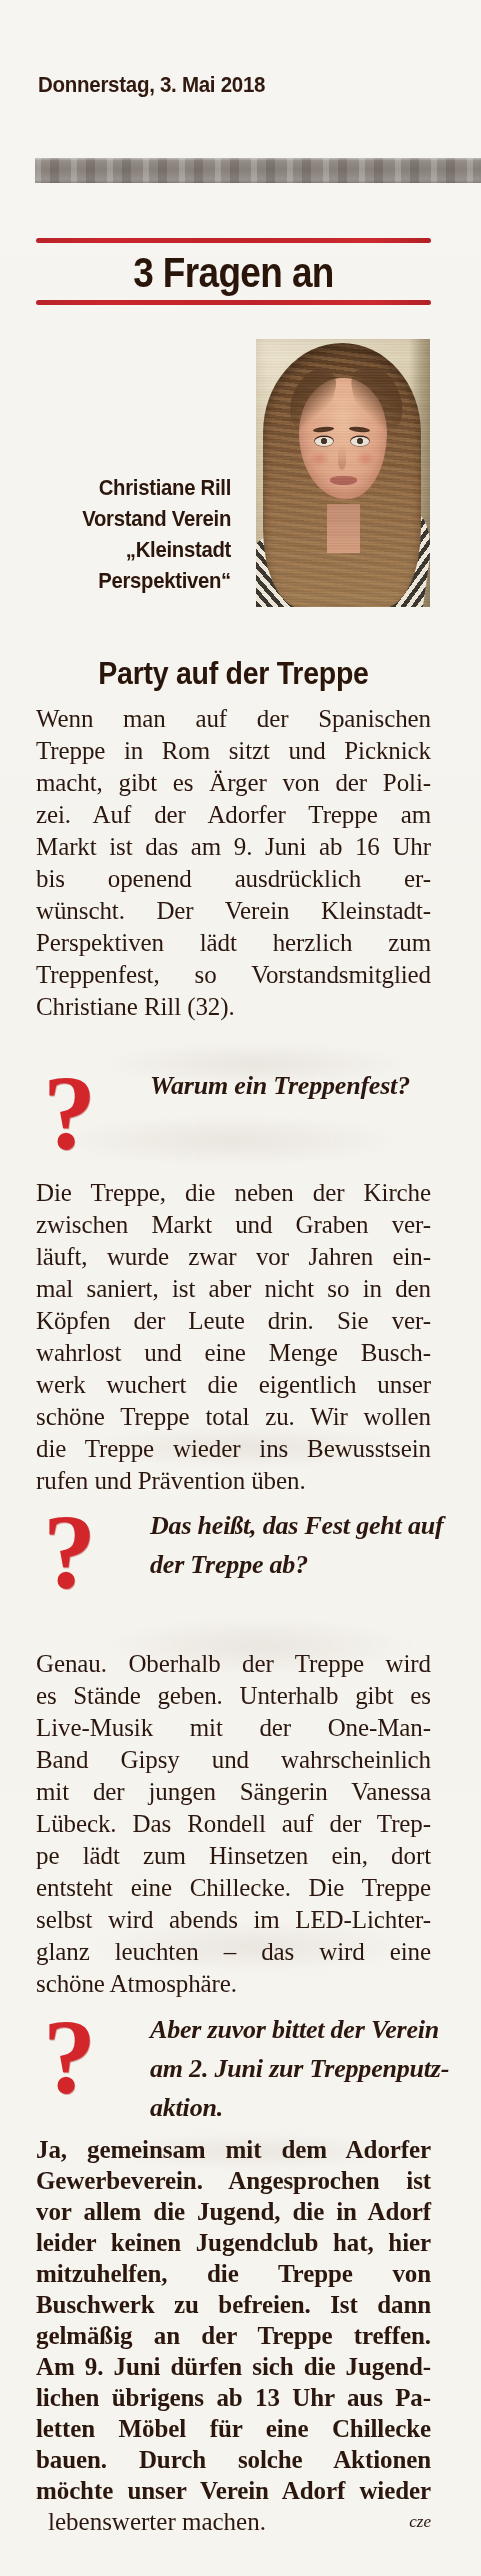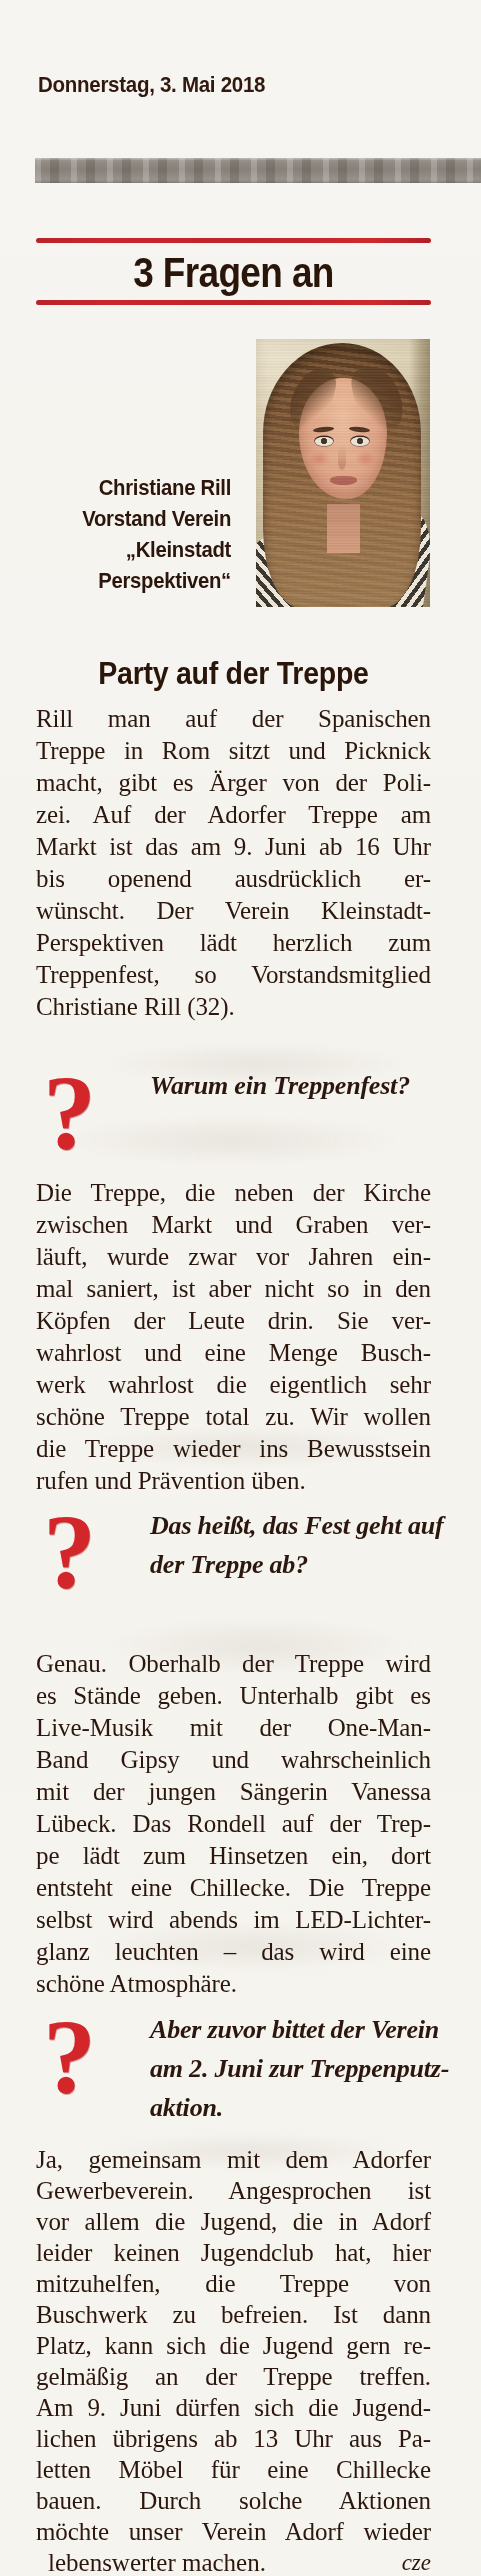--- a/index.html
+++ b/index.html
@@ -77,24 +77,24 @@
   .ph-grain{position:absolute;inset:0;
         background:repeating-linear-gradient(0deg,rgba(255,255,255,.05) 0 1.4px,rgba(90,70,50,.04) 1.4px 2.8px);}
   
   .headline{margin-top:36px;text-align:center;font-family:"Liberation Sans",sans-serif;
         font-weight:700;font-size:31px;line-height:36px;color:#2a150a;
         letter-spacing:-0.3px;transform:scaleX(.92);transform-origin:center;}
   .para{margin-top:11px;color:#2c170e;font-size:25px;letter-spacing:-0.1px;}
   .para .bline{height:32px;line-height:32px;text-align:justify;text-align-last:justify;white-space:nowrap;}
   .para.relax .bline:last-child{text-align-last:left;}
   .para.tight .bline{height:31px;line-height:31px;}
-  #p2{margin-top:2px;} #p3{margin-top:7px;} #p4{margin-top:17px;}
+  #p2{margin-top:2px;} #p3{margin-top:7px;} #p4{margin-top:7px;font-weight:bold;}
   .closing{display:flex;justify-content:space-between;align-items:flex-start;height:31px;line-height:31px;
         color:#2c170e;font-size:25px;margin-left:12px;}
-  .credit{font-style:italic;font-size:23px;color:#2c170e;}
+  .credit{font-style:italic;font-size:17px;color:#2c170e;}
   
   .qa{display:flex;align-items:flex-start;}
   #qa1{margin-top:39px;min-height:113px;}
   #qa2{margin-top:4.2px;min-height:140px;}
   #qa3{margin-top:5.6px;min-height:117px;}
   .qmark{width:98px;flex:0 0 98px;padding-left:7px;box-sizing:border-box;
         font-family:"Liberation Serif",serif;font-weight:700;font-size:106px;line-height:103px;
         color:#d2262b;text-shadow:0.7px 0.7px 0 rgba(160,20,25,.4);}
   .qtext{flex:1;padding-top:4.2px;font-style:italic;font-weight:700;font-size:26px;
         color:#2c170e;letter-spacing:-0.2px;}
@@ -149,21 +149,21 @@
         <div class="ph-blushL"></div>
         <div class="ph-blushR"></div>
         <div class="ph-lips"></div>
         <div class="ph-grain"></div>
       </div>
     </div>
 
     <div class="headline">Party auf der Treppe</div>
 
     <div class="para relax" id="p1">
-        <div class="bline">Rill man auf der Spanischen</div>
+        <div class="bline">Wenn man auf der Spanischen</div>
         <div class="bline">Treppe in Rom sitzt und Picknick</div>
         <div class="bline">macht, gibt es Ärger von der Poli-</div>
         <div class="bline">zei. Auf der Adorfer Treppe am</div>
         <div class="bline">Markt ist das am 9. Juni ab 16 Uhr</div>
         <div class="bline">bis openend ausdrücklich er-</div>
         <div class="bline">wünscht. Der Verein Kleinstadt-</div>
         <div class="bline">Perspektiven lädt herzlich zum</div>
         <div class="bline">Treppenfest, so Vorstandsmitglied</div>
         <div class="bline">Christiane Rill (32).</div>
       </div>
@@ -175,21 +175,21 @@
         </div>
     </div>
 
     <div class="para relax" id="p2">
         <div class="bline">Die Treppe, die neben der Kirche</div>
         <div class="bline">zwischen Markt und Graben ver-</div>
         <div class="bline">läuft, wurde zwar vor Jahren ein-</div>
         <div class="bline">mal saniert, ist aber nicht so in den</div>
         <div class="bline">Köpfen der Leute drin. Sie ver-</div>
         <div class="bline">wahrlost und eine Menge Busch-</div>
-        <div class="bline">werk wahrlost die eigentlich sehr</div>
+        <div class="bline">werk wuchert die eigentlich unser</div>
         <div class="bline">schöne Treppe total zu. Wir wollen</div>
         <div class="bline">die Treppe wieder ins Bewusstsein</div>
         <div class="bline">rufen und Prävention üben.</div>
       </div>
 
     <div class="qa" id="qa2">
       <div class="qmark">?</div>
       <div class="qtext">
           <div class="qline">Das heißt, das Fest geht auf</div>
           <div class="qline">der Treppe ab?</div>
@@ -219,21 +219,20 @@
         </div>
     </div>
 
     <div class="para tight" id="p4">
         <div class="bline">Ja, gemeinsam mit dem Adorfer</div>
         <div class="bline">Gewerbeverein. Angesprochen ist</div>
         <div class="bline">vor allem die Jugend, die in Adorf</div>
         <div class="bline">leider keinen Jugendclub hat, hier</div>
         <div class="bline">mitzuhelfen, die Treppe von</div>
         <div class="bline">Buschwerk zu befreien. Ist dann</div>
-        <div class="bline">Platz, kann sich die Jugend gern re-</div>
         <div class="bline">gelmäßig an der Treppe treffen.</div>
         <div class="bline">Am 9. Juni dürfen sich die Jugend-</div>
         <div class="bline">lichen übrigens ab 13 Uhr aus Pa-</div>
         <div class="bline">letten Möbel für eine Chillecke</div>
         <div class="bline">bauen. Durch solche Aktionen</div>
         <div class="bline">möchte unser Verein Adorf wieder</div>
       </div>
 
     <div class="closing">
       <span>lebenswerter machen.</span>

